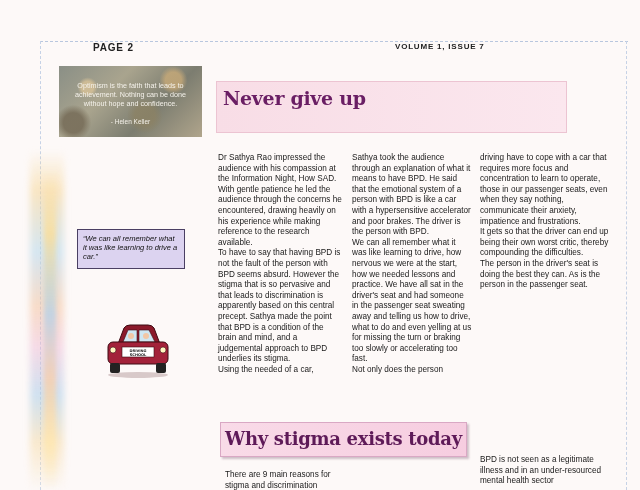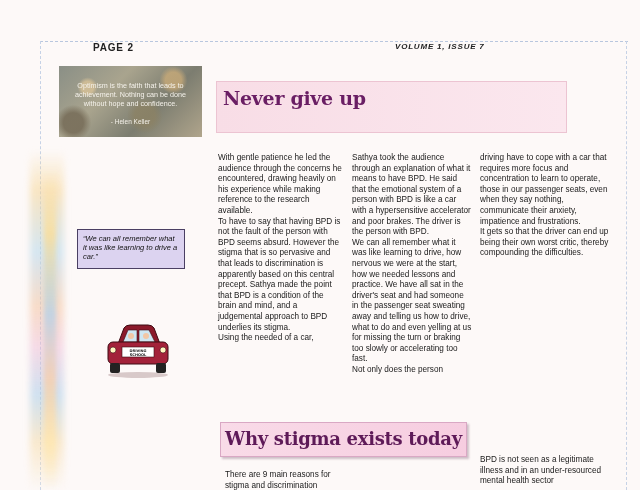--- a/index.html
+++ b/index.html
@@ -24,21 +24,21 @@
   .margin-guide-right {
     position:absolute; left:626px; top:41px; bottom:0;
     border-left:1px dashed #c6d2e6;
   }
   .header-left {
     position:absolute; left:93px; top:42px;
     font-size:10px; font-weight:bold; letter-spacing:0.8px; color:#222;
   }
   .header-right {
     position:absolute; left:395px; top:42px;
-    font-size:8px; font-weight:bold; letter-spacing:0.8px; color:#222;font-style:italic;
+    font-size:8px; font-weight:bold; letter-spacing:0.8px; color:#222;
   }
   .side-gradient {
     position:absolute; left:30px; top:150px; width:34px; height:340px;
     background:linear-gradient(180deg,
       rgba(253,249,248,0) 0%,
       rgba(246,214,150,0.55) 12%,
       rgba(180,215,236,0.55) 30%,
       rgba(244,196,160,0.55) 46%,
       rgba(236,180,210,0.45) 58%,
       rgba(170,206,234,0.55) 72%,
@@ -146,32 +146,34 @@
     <circle cx="59" cy="30" r="3" fill="#fff7c2" stroke="#3d0a12" stroke-width="0.6"></circle>
     <rect x="6" y="43" width="10" height="10" rx="2" fill="#222"></rect>
     <rect x="52" y="43" width="10" height="10" rx="2" fill="#222"></rect>
   </svg>
 
   <div class="title-box-1">
     <span>Never give up</span>
   </div>
 
   <div class="col col1">
+    <p>Dr Sathya Rao impressed the audience with his compassion at the Information Night, How SAD.</p>
     <p>With gentle patience he led the audience through the concerns he encountered, drawing heavily on his experience while making reference to the research available.</p>
     <p>To have to say that having BPD is not the fault of the person with BPD seems absurd. However the stigma that is so pervasive and that leads to discrimination is apparently based on this central precept. Sathya made the point that BPD is a condition of the brain and mind, and a judgemental approach to BPD underlies its stigma.</p>
     <p>Using the needed of a car,</p>
   </div>
   <div class="col col2">
     <p>Sathya took the audience through an explanation of what it means to have BPD. He said that the emotional system of a person with BPD is like a car with a hypersensitive accelerator and poor brakes. The driver is the person with BPD.</p>
     <p>We can all remember what it was like learning to drive, how nervous we were at the start, how we needed lessons and practice. We have all sat in the driver's seat and had someone in the passenger seat sweating away and telling us how to drive, what to do and even yelling at us for missing the turn or braking too slowly or accelerating too fast.</p>
     <p>Not only does the person</p>
   </div>
   <div class="col col3">
     <p>driving have to cope with a car that requires more focus and concentration to learn to operate, those in our passenger seats, even when they say nothing, communicate their anxiety, impatience and frustrations.</p>
     <p>It gets so that the driver can end up being their own worst critic, thereby compounding the difficulties.</p>
+    <p>The person in the driver's seat is doing the best they can. As is the person in the passenger seat.</p>
   </div>
 
   <div class="title-box-2">
     <span>Why stigma exists today</span>
   </div>
 
   <div class="bcol bcol1">There are 9 main reasons for stigma and discrimination</div>
   <div class="bcol bcol2">5. The symptoms of BPD can be challenging to treat</div>
   <div class="bcol bcol3">BPD is not seen as a legitimate illness and in an under-resourced mental health sector</div>
 </div>

